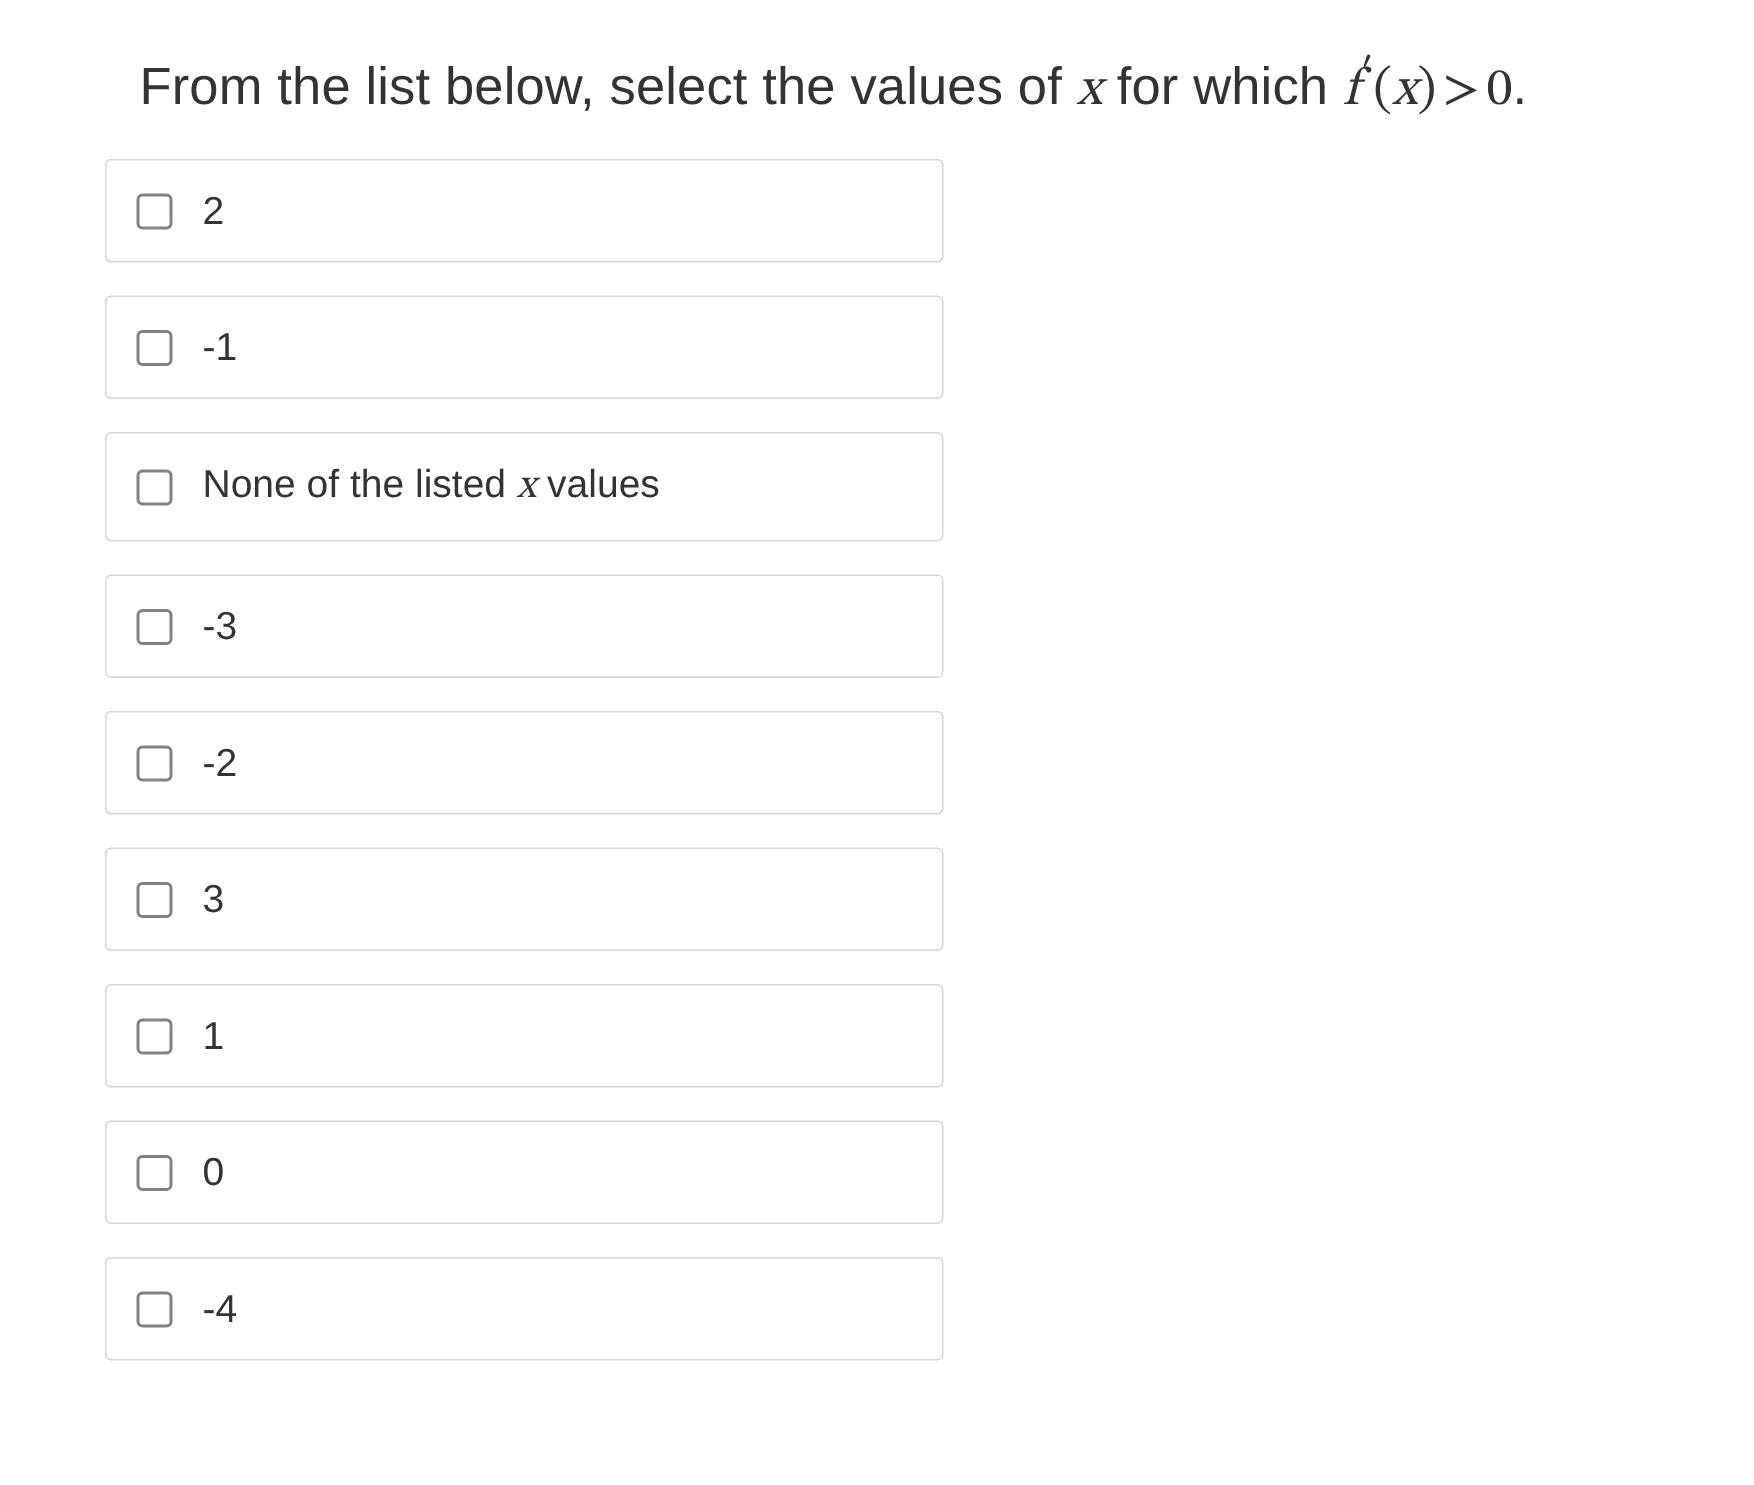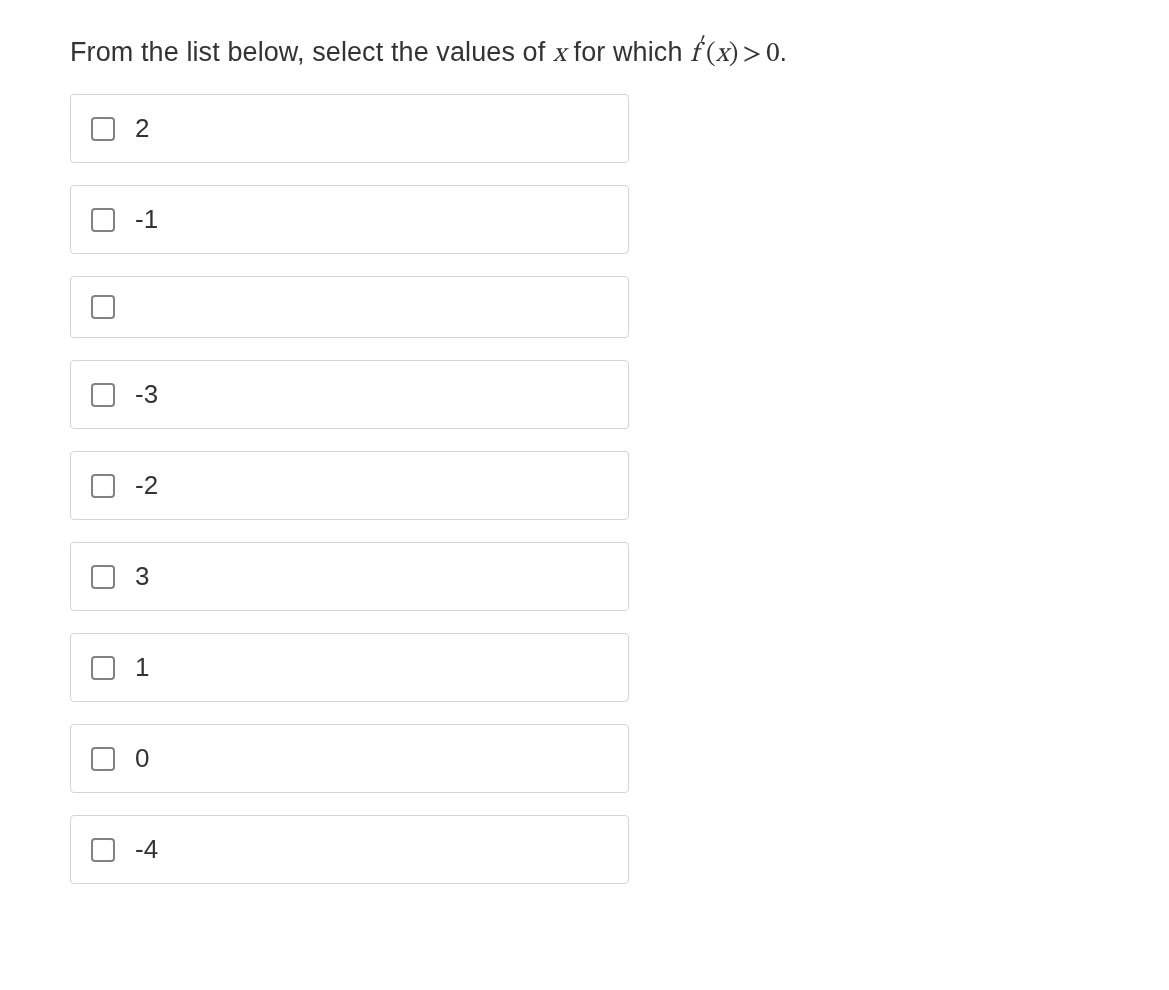--- a/index.html
+++ b/index.html
@@ -7,25 +7,26 @@
     padding: 0;
     width: 1169px;
     background: #ffffff;
     font-family: -apple-system, BlinkMacSystemFont, "Segoe UI", Helvetica, Arial, sans-serif;
     color: #333333;
   }
   .container {
     padding: 34px 70px 40px 70px;
   }
   .question-text {
-    font-size: 27px;
+    font-size: 35px;
     line-height: 1.35;
     color: #333;
     margin-bottom: 22px;
     letter-spacing: 0.1px;
+    margin-left: 23px;
   }
   .math-var {
     font-family: "STIX Two Math", "Latin Modern Math", "Cambria Math", "Times New Roman", serif;
     font-style: italic;
   }
   .math-expr {
     font-family: "STIX Two Math", "Latin Modern Math", "Cambria Math", "Times New Roman", serif;
     font-style: italic;
     white-space: nowrap;
   }
@@ -92,20 +93,23 @@
       <div class="option-label">2</div>
     </div>
 
     <div class="option">
       <div class="checkbox"></div>
       <div class="option-label">-1</div>
     </div>
 
     <div class="option">
       <div class="checkbox"></div>
+      <div class="option-label">
+        <span>None of the listed </span><span class="math-var">x</span><span> values</span>
+      </div>
     </div>
 
     <div class="option">
       <div class="checkbox"></div>
       <div class="option-label">-3</div>
     </div>
 
     <div class="option">
       <div class="checkbox"></div>
       <div class="option-label">-2</div>

